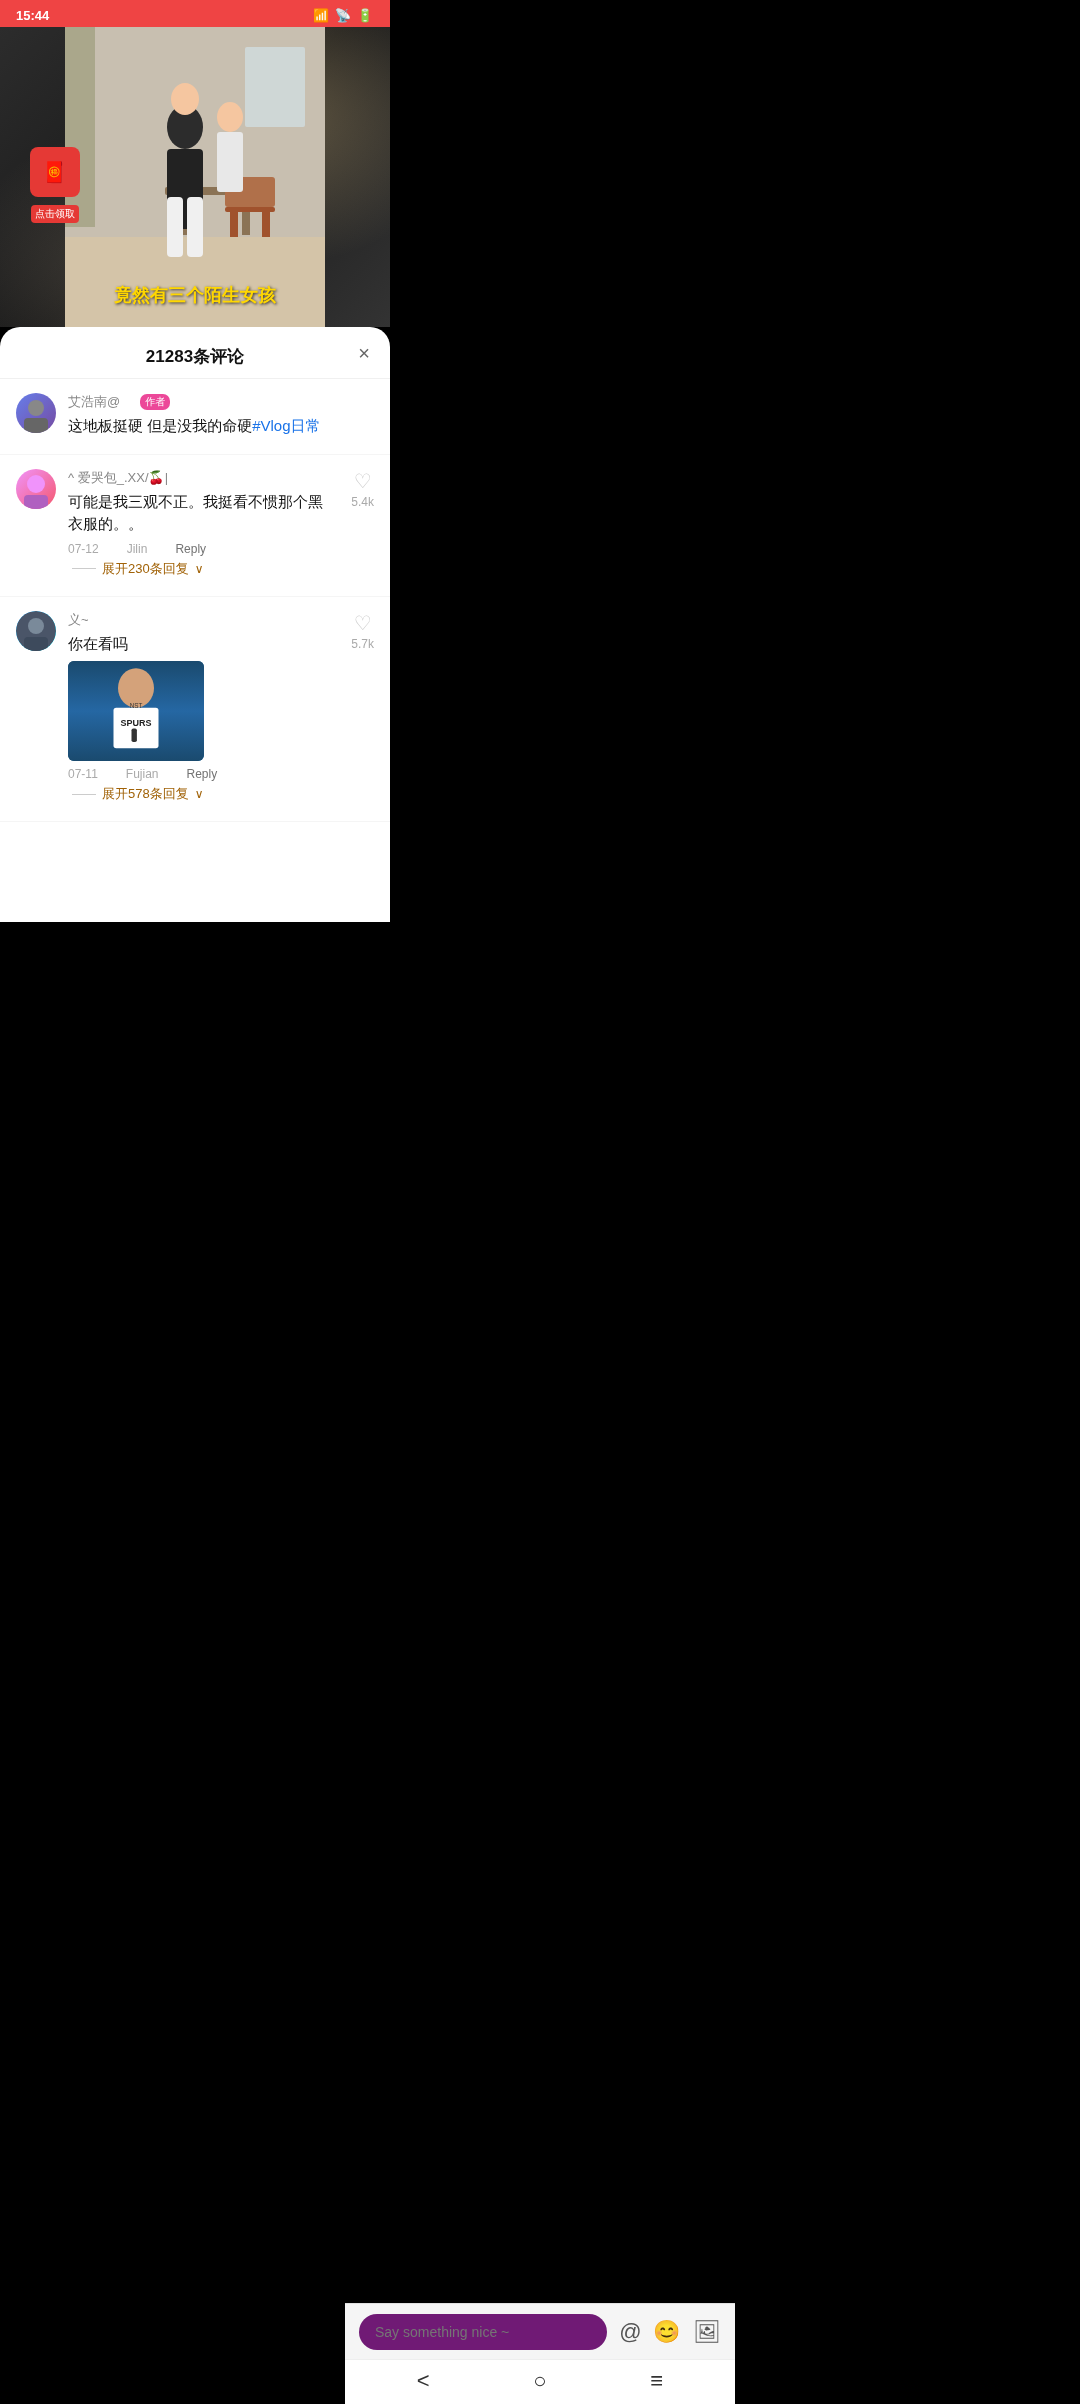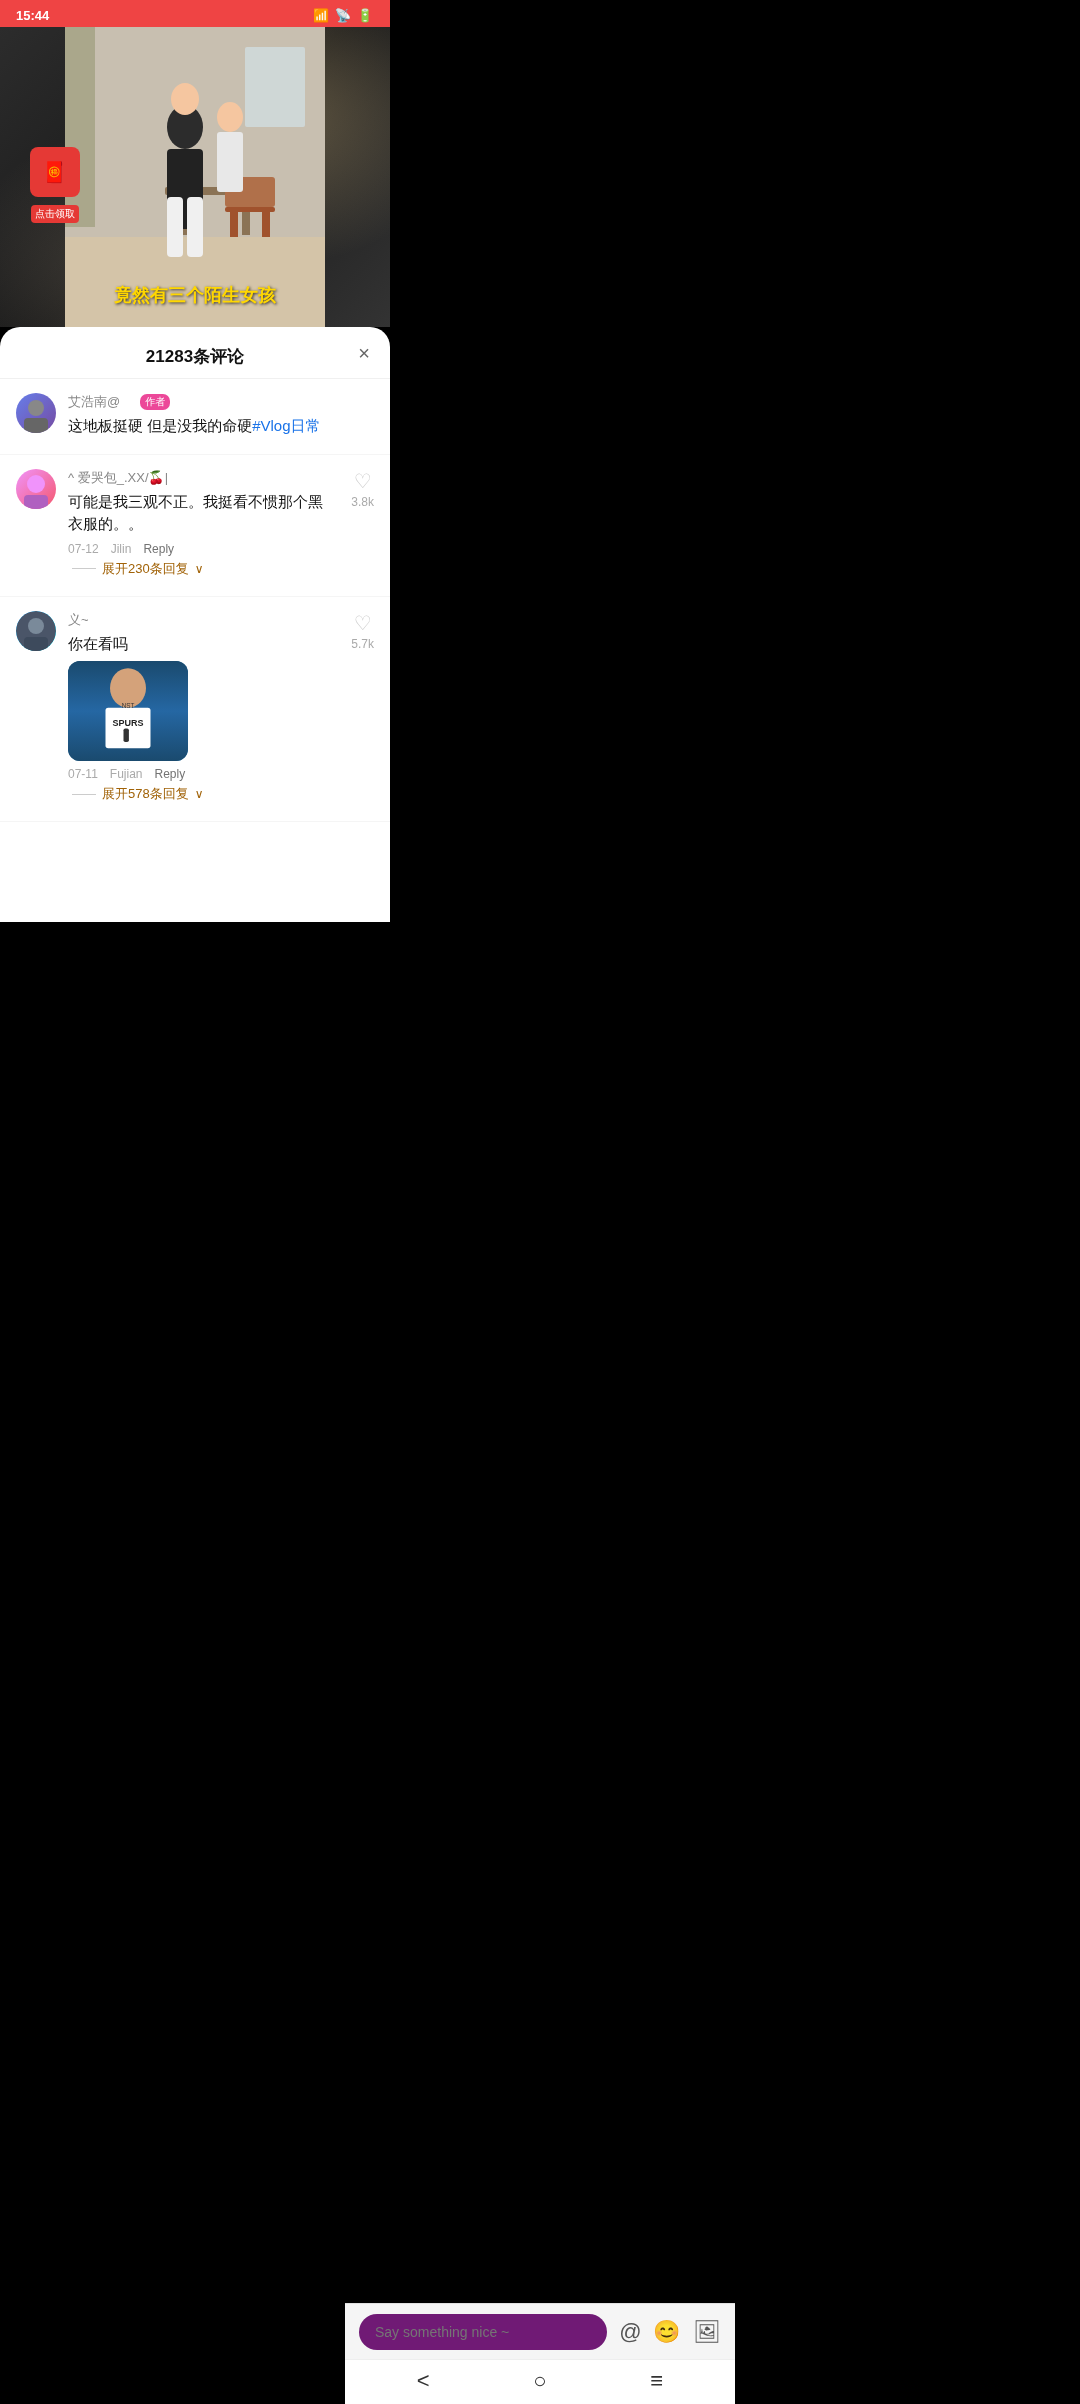--- a/index.html
+++ b/index.html
@@ -84,38 +84,38 @@
     .avatar-3 { background: linear-gradient(135deg, #4facfe, #00f2fe); }
     .comment-body { flex: 1; }
     .comment-username {
       font-size: 13px; color: #888; margin-bottom: 4px; display: flex; align-items: center; gap: 20px;
     }
     .author-badge {
       background: #ec4899; color: #fff; font-size: 10px; padding: 1px 5px; border-radius: 7px;
     }
     .comment-text { font-size: 15px; color: #111; line-height: 1.5; margin-bottom: 6px; }
     .comment-link { color: #1a73e8; }
-    .comment-meta { font-size: 12px; color: #aaa; display: flex; align-items: center; gap: 12px; }
+    .comment-meta { font-size: 12px; color: #aaa; display: flex; align-items: center; gap: 28px; }
     .reply-btn { color: #737373; font-size: 12px; cursor: pointer; }
     .like-area {
       display: flex; flex-direction: column; align-items: center;
       gap: 2px; margin-left: auto; padding-left: 8px;
     }
     .like-icon { font-size: 20px; color: #ccc; }
     .like-count { font-size: 12px; color: #aaa; }
     .expand-replies {
       display: flex; align-items: center; gap: 6px;
       margin: 4px 0 8px 4px; color: #a16207; font-size: 13px; cursor: pointer;
     }
     .expand-line { width: 24px; height: 1px; background: #ccc; }
     .expand-arrow { font-size: 12px; }
 
     
     .comment-image {
-      width: 120px; height: 100px; border-radius: 12px;
+      width: 136px; height: 100px; border-radius: 6px;
       background: linear-gradient(135deg, #1a5276, #2980b9);
       margin: 6px 0; overflow: hidden; display: flex; align-items: center; justify-content: center;
       position: relative;
     }
     .spurs-jersey {
       position: absolute; inset: 0;
       display: flex; flex-direction: column; align-items: center; justify-content: flex-end;
       padding-bottom: 10px;
     }
     .jersey-bg {
@@ -246,21 +246,21 @@
         <span class="reply-btn">Reply</span>
       </div>
       <div class="expand-replies">
         <span class="expand-line"></span>
         <span>展开230条回复</span>
         <span class="expand-arrow">∨</span>
       </div>
     </div>
     <div class="like-area">
       <span class="like-icon">♡</span>
-      <span class="like-count">3.8k</span>
+      <span class="like-count">5.4k</span>
     </div>
   </div>
 
   <div class="comment-item">
     <div class="avatar avatar-3">
       <svg width="40" height="40">
         <rect x="0" y="0" width="40" height="40" rx="20" fill="#4a5568"></rect>
         <circle cx="20" cy="15" r="8" fill="#7a8a9a"></circle>
         <rect x="8" y="26" width="24" height="18" fill="#3d4a5c" rx="4"></rect>
       </svg>

